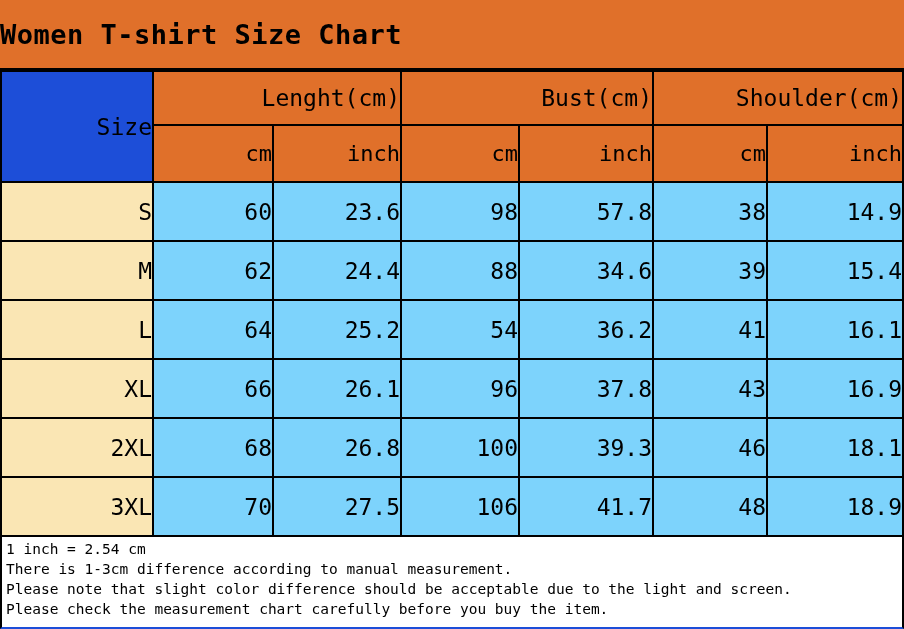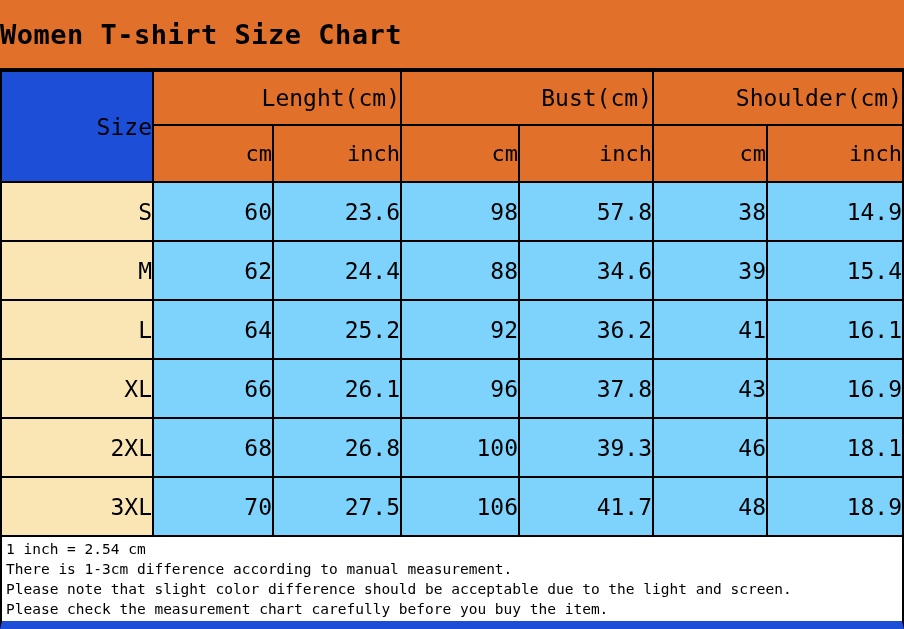--- a/index.html
+++ b/index.html
@@ -77,21 +77,21 @@
     font-size: 23px;
     height: 57px;
   }
   .notes {
     background: #ffffff;
     flex: 1;
     padding: 2px 4px 0 4px;
     box-sizing: border-box;
     border-left: 2px solid #000;
     border-right: 2px solid #000;
-    border-bottom: 8px solid #1d4ed8;
+    border-bottom: 2px solid #1d4ed8;
   }
   .note-line {
     font-family: "DejaVu Sans Mono", monospace;
     font-size: 14.5px;
     color: #000;
     line-height: 20px;
     white-space: nowrap;
   }
   
   col.c0 { width: 152px; }
@@ -153,21 +153,21 @@
         <td class="val-cell">24.4</td>
         <td class="val-cell">88</td>
         <td class="val-cell">34.6</td>
         <td class="val-cell">39</td>
         <td class="val-cell">15.4</td>
       </tr>
       <tr>
         <td class="size-cell">L</td>
         <td class="val-cell">64</td>
         <td class="val-cell">25.2</td>
-        <td class="val-cell">92</td>
+        <td class="val-cell">54</td>
         <td class="val-cell">36.2</td>
         <td class="val-cell">41</td>
         <td class="val-cell">16.1</td>
       </tr>
       <tr>
         <td class="size-cell">XL</td>
         <td class="val-cell">66</td>
         <td class="val-cell">26.1</td>
         <td class="val-cell">96</td>
         <td class="val-cell">37.8</td>

